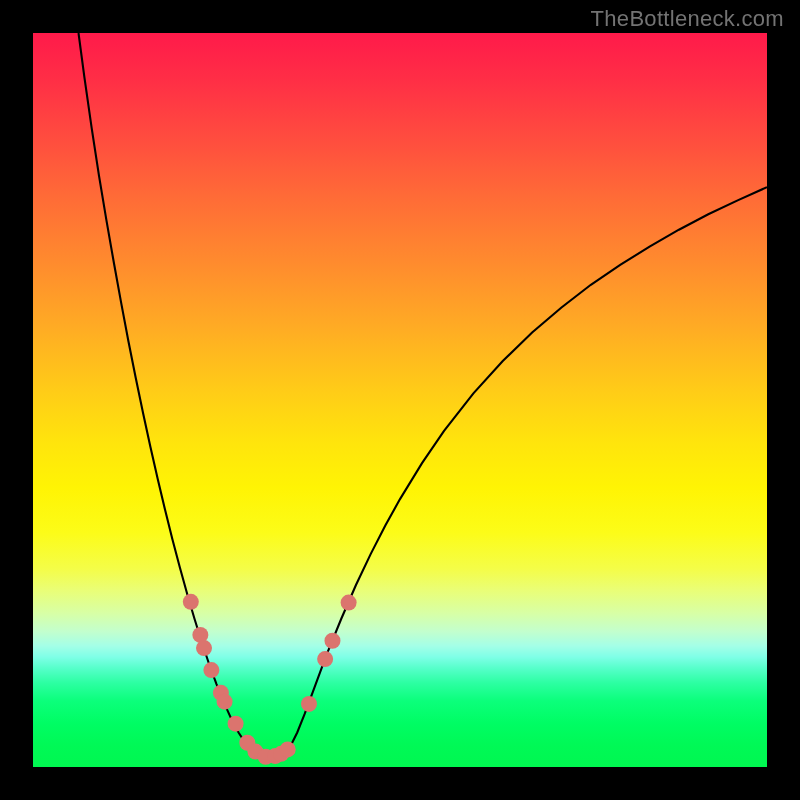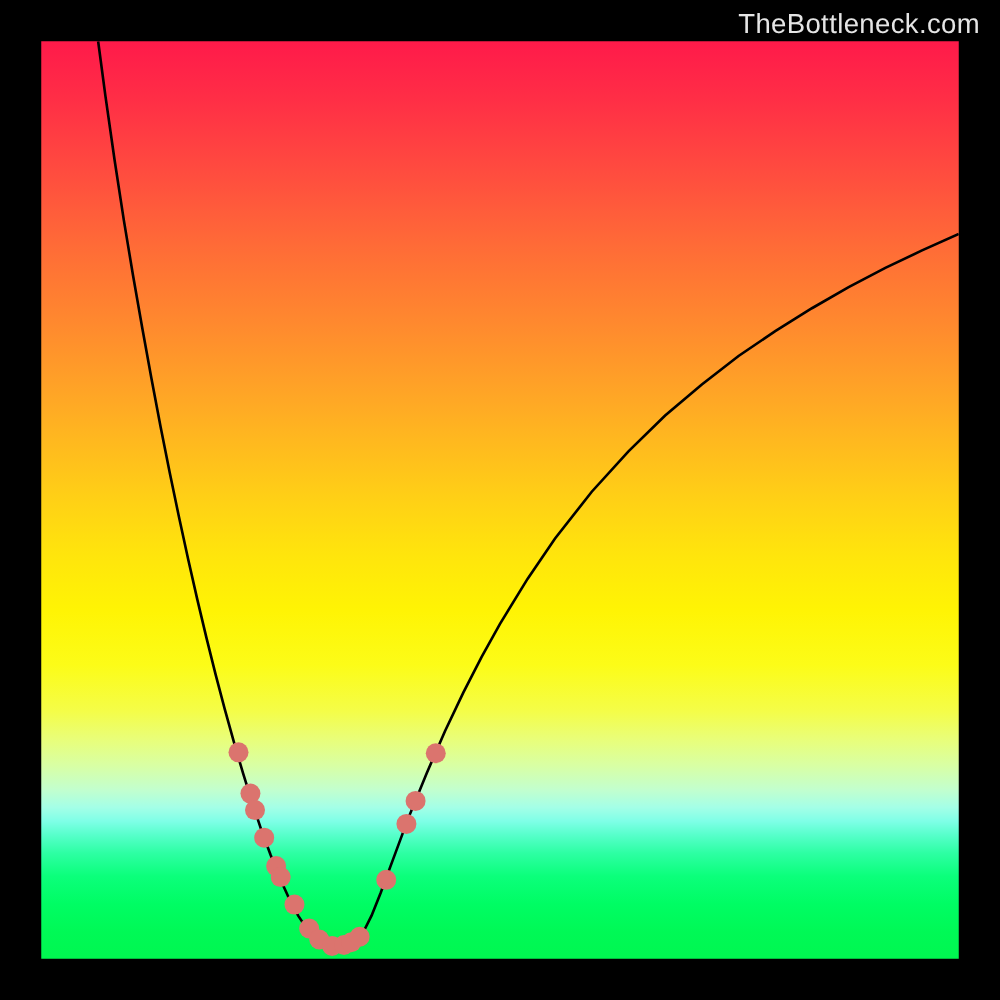--- a/index.html
+++ b/index.html
@@ -50,21 +50,21 @@
       #00f956 97%,
       #00f750 100%
     );
   }
   .watermark {
     position: absolute;
     top: 6px;
     right: 16px;
     font-family: Arial, Helvetica, sans-serif;
     font-size: 22px;
-    color: #e5e5e5;
+    color: #737373;
     letter-spacing: 0.3px;
     user-select: none;
   }
   svg.curve-layer {
     position: absolute;
     inset: 0;
   }
   .marker {
     fill: #db746e;
   }

